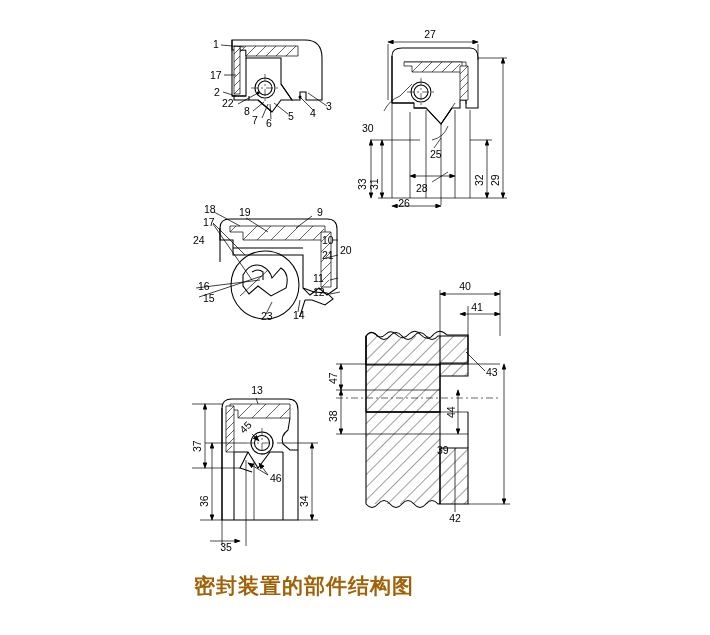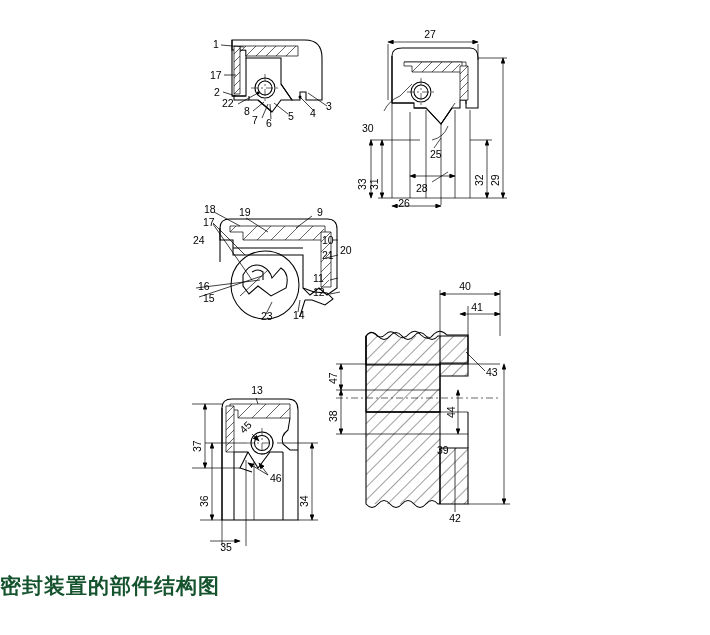--- a/index.html
+++ b/index.html
@@ -25,25 +25,25 @@
     left: 0; top: 0;
     width: 710px;
     height: 635px;
     display: block;
   }
   .caption {
     position: absolute;
     left: 0;
     top: 572px;
     width: 608px;
-    text-align: left;
+    text-align: center;
     font-family: "DejaVu Sans", "Liberation Sans", sans-serif;
     font-size: 21px;
     font-weight: 700;
-    color: #14532d;
+    color: #a16207;
     letter-spacing: 1px;
   }
   
   .ln { stroke: #000; stroke-width: 1.05; fill: none; }
   .ln-thin { stroke: #000; stroke-width: 0.7; fill: none; }
   .ln-hatch { stroke: #000; stroke-width: 0.6; fill: none; }
   .ln-dim { stroke: #000; stroke-width: 0.7; fill: none; }
   .ln-lead { stroke: #000; stroke-width: 0.75; fill: none; }
   .ln-center { stroke: #000; stroke-width: 0.6; fill: none;
                stroke-dasharray: 7 3 2 3; }

